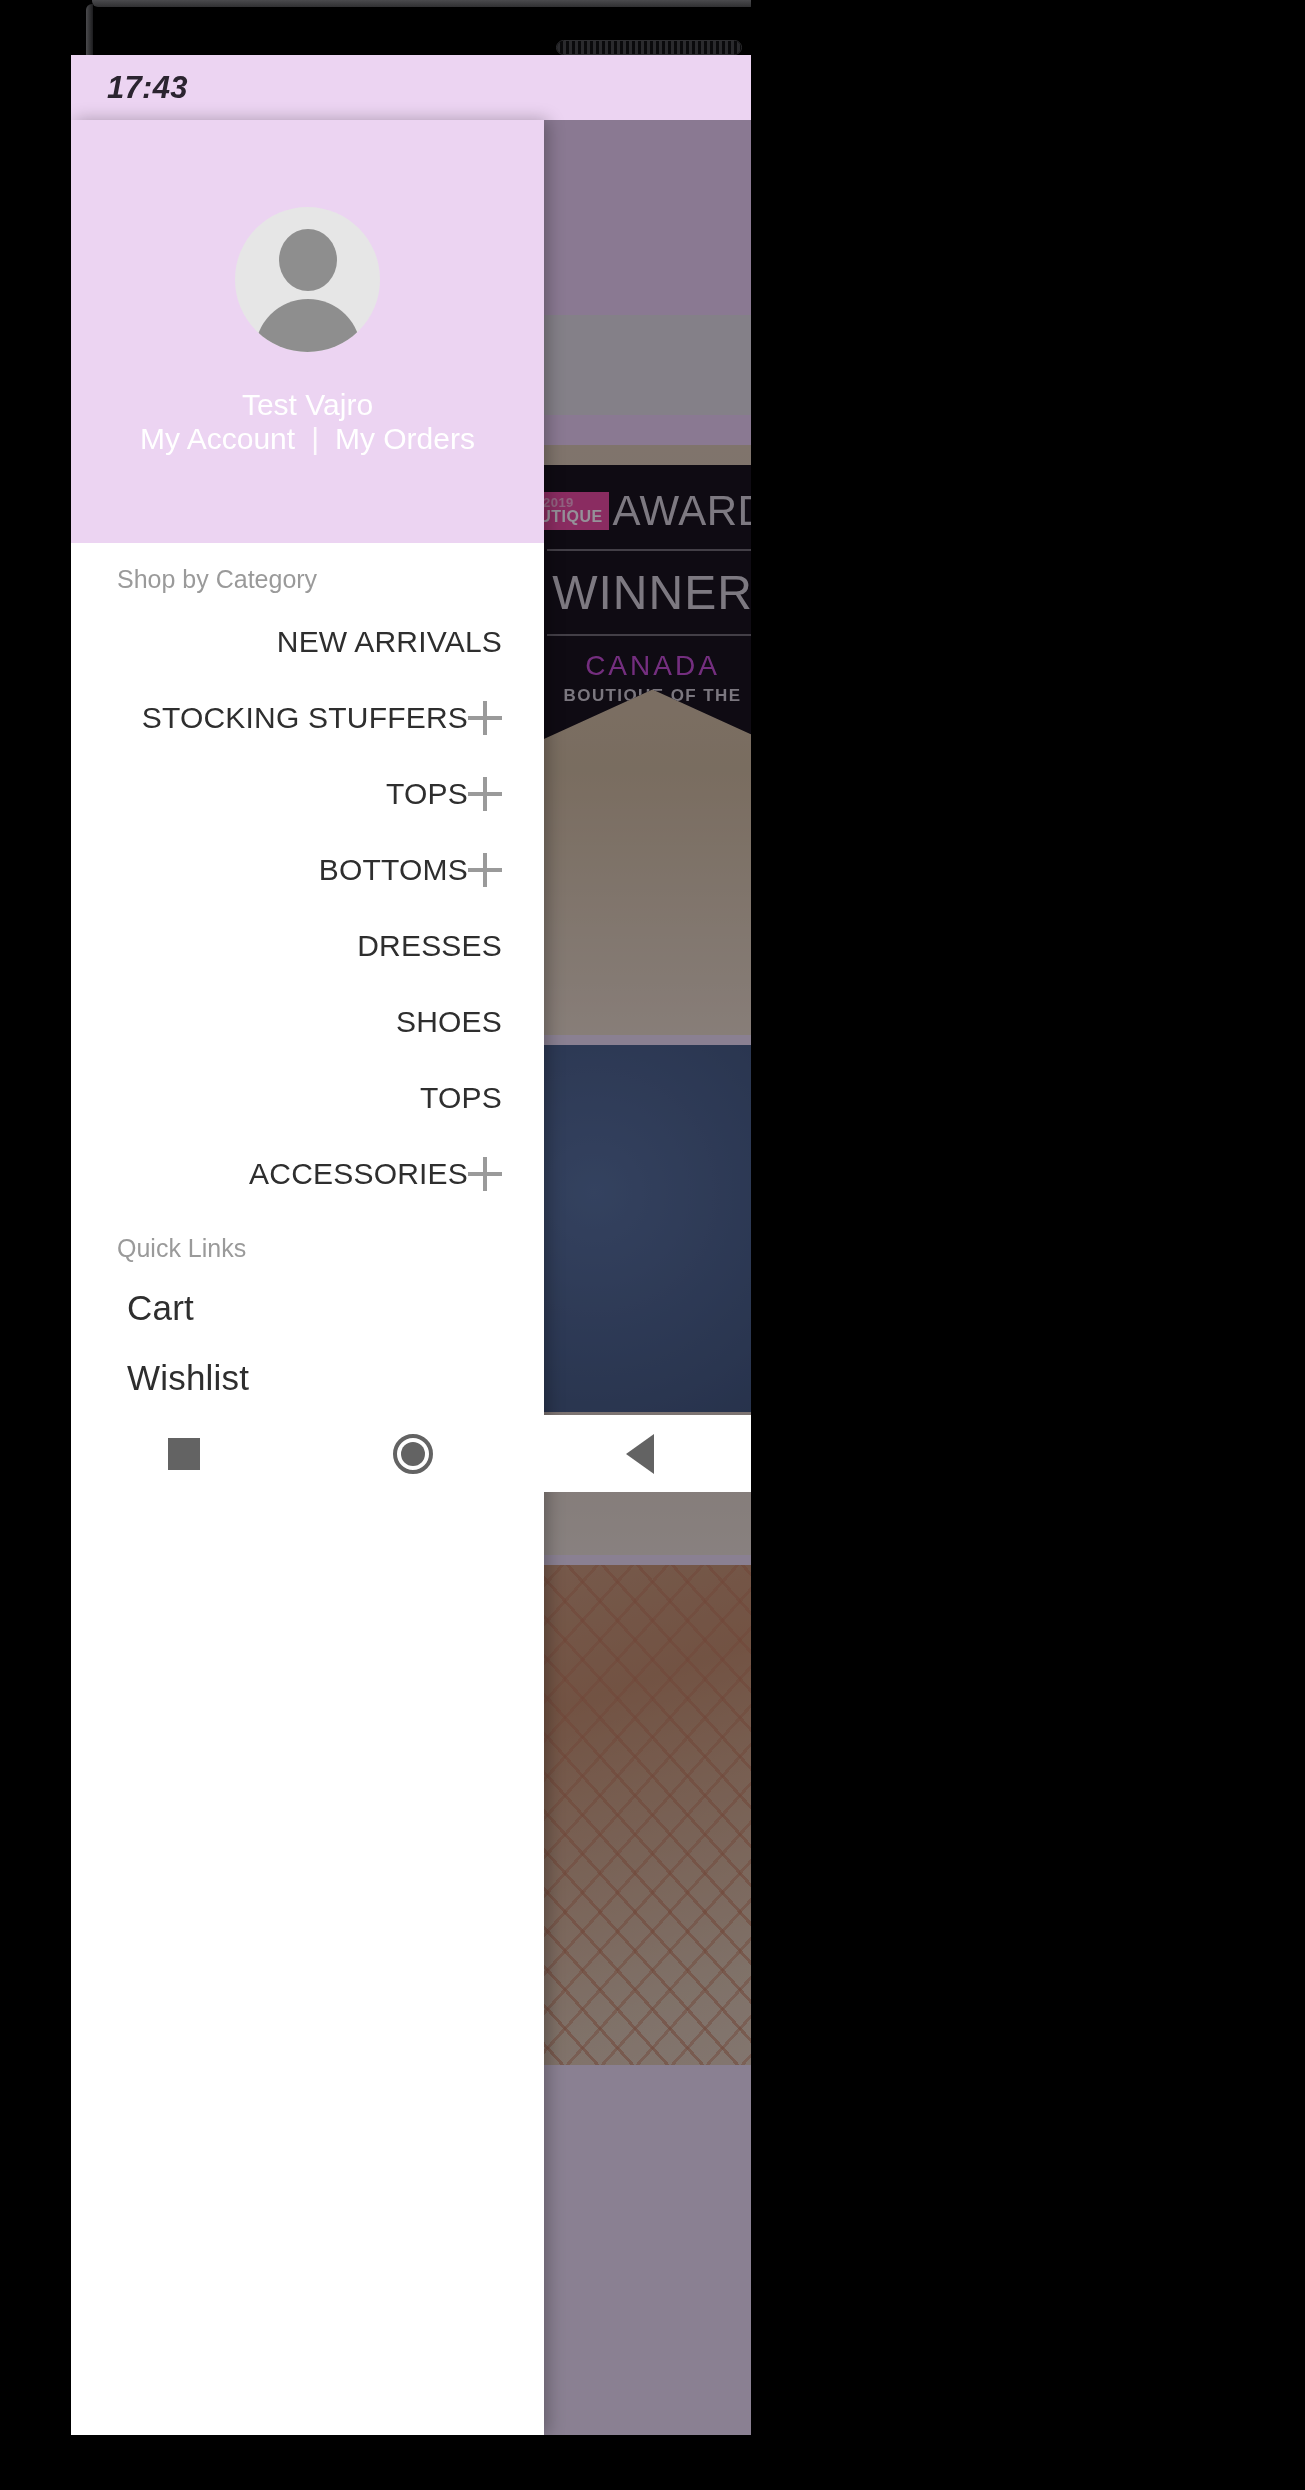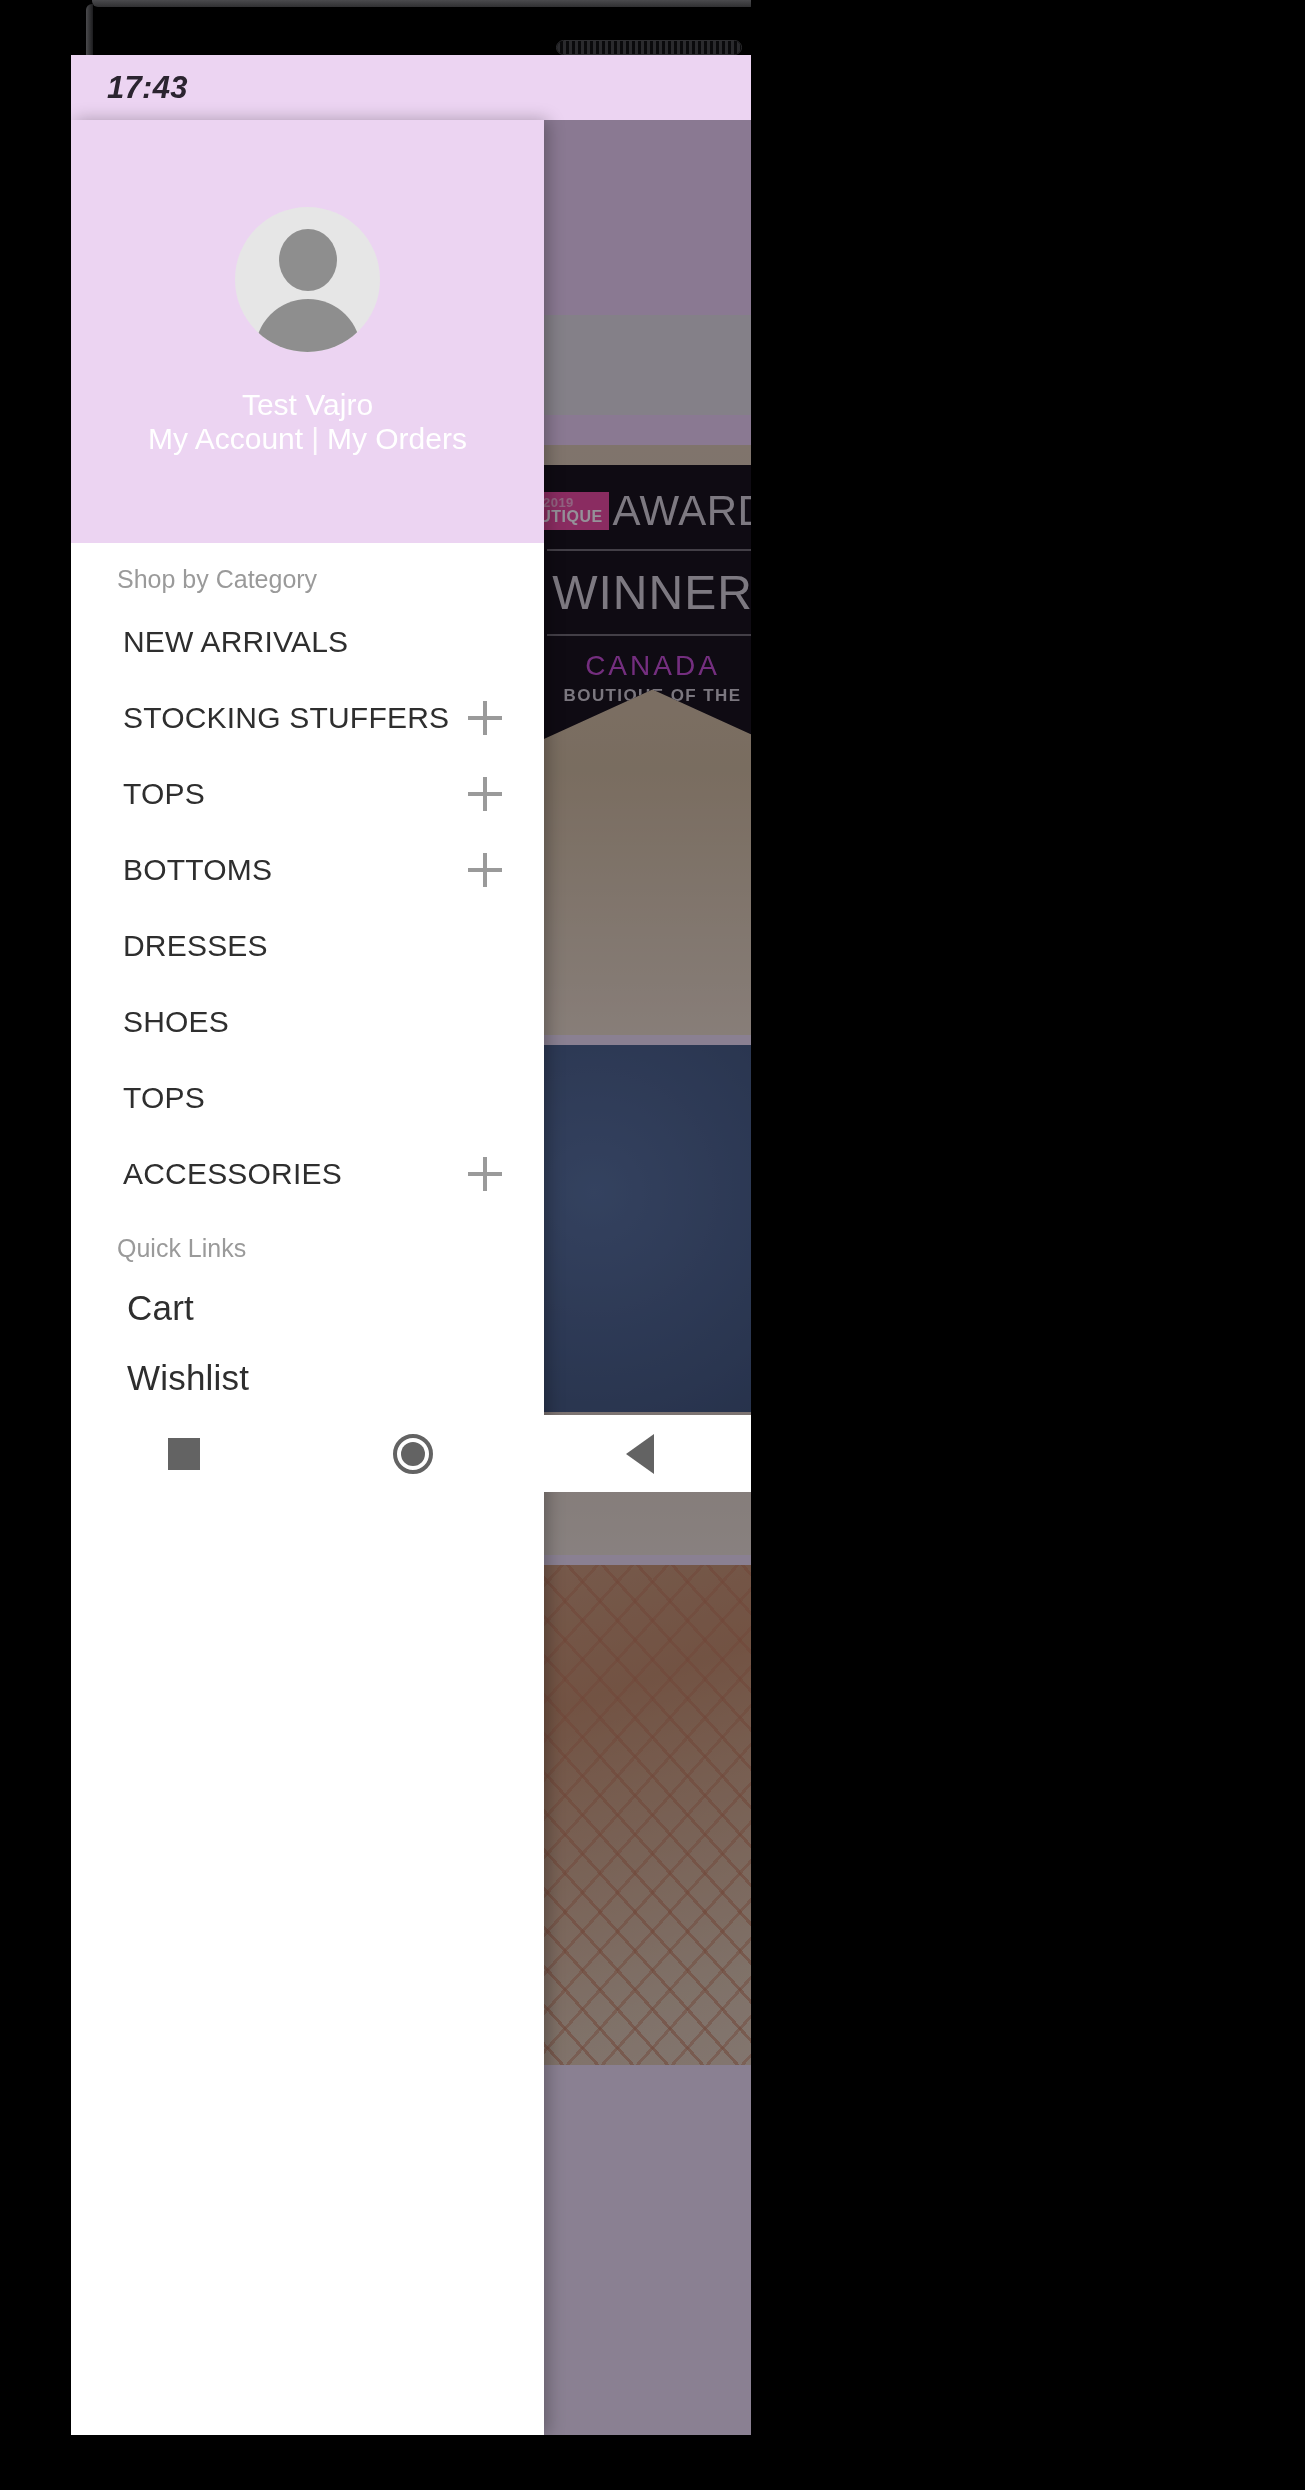--- a/index.html
+++ b/index.html
@@ -237,35 +237,35 @@
     position: absolute; left: 50%; transform: translateX(-50%);
     top: 92px; width: 106px; height: 90px;
     border-radius: 54px 54px 0 0;
     background: #8e8e8e;
   }
   #profile-name {
     color: #fff; font-size: 30px; font-weight: 400; 
   }
   #profile-links {
     color: #fff; font-size: 30px; font-weight: 400;
-    display: flex; align-items: flex-start; gap: 8px;
+    display: flex; align-items: flex-start; gap: 16px;
   }
   #profile-links .sep { opacity: .9; }
 
   .section-label {
     font-size: 25px; color: #9a9a9a;
     padding: 22px 0 10px 46px;
   }
   .menu-item {
     display: flex; align-items: center; justify-content: space-between;
     padding: 0 42px 0 52px;
     height: 75px;
     color: #2e2e2e; font-size: 30px; letter-spacing: .2px;
   }
-  .menu-item.cat { height: 76px; }
+  .menu-item.cat { height: 76px; justify-content: flex-end; }
   .menu-item .plus {
     width: 34px; height: 34px; position: relative; flex: none;
   }
   .menu-item .plus::before,
   .menu-item .plus::after {
     content: ""; position: absolute; background: #9a9a9a;
   }
   .menu-item .plus::before { left: 0; top: 15px; width: 34px; height: 4px; }
   .menu-item .plus::after { top: 0; left: 15px; width: 4px; height: 34px; }
   .quick-item { font-size: 35px; padding-left: 56px; height: 70px; }

